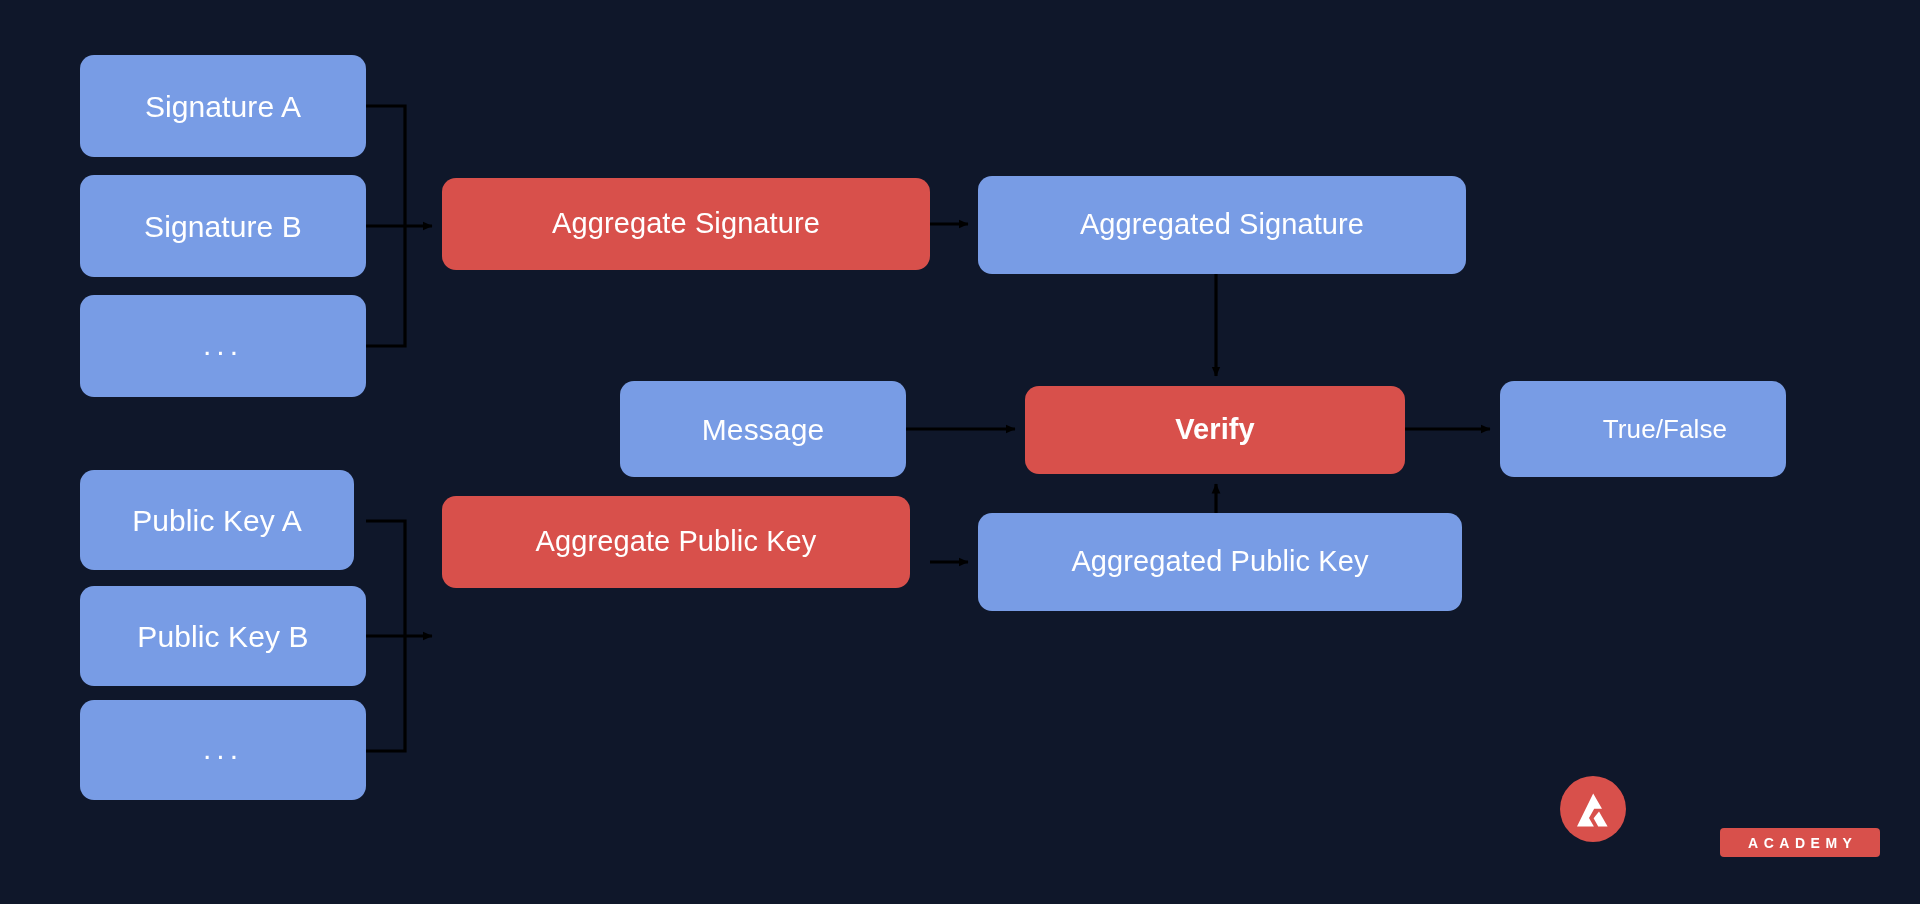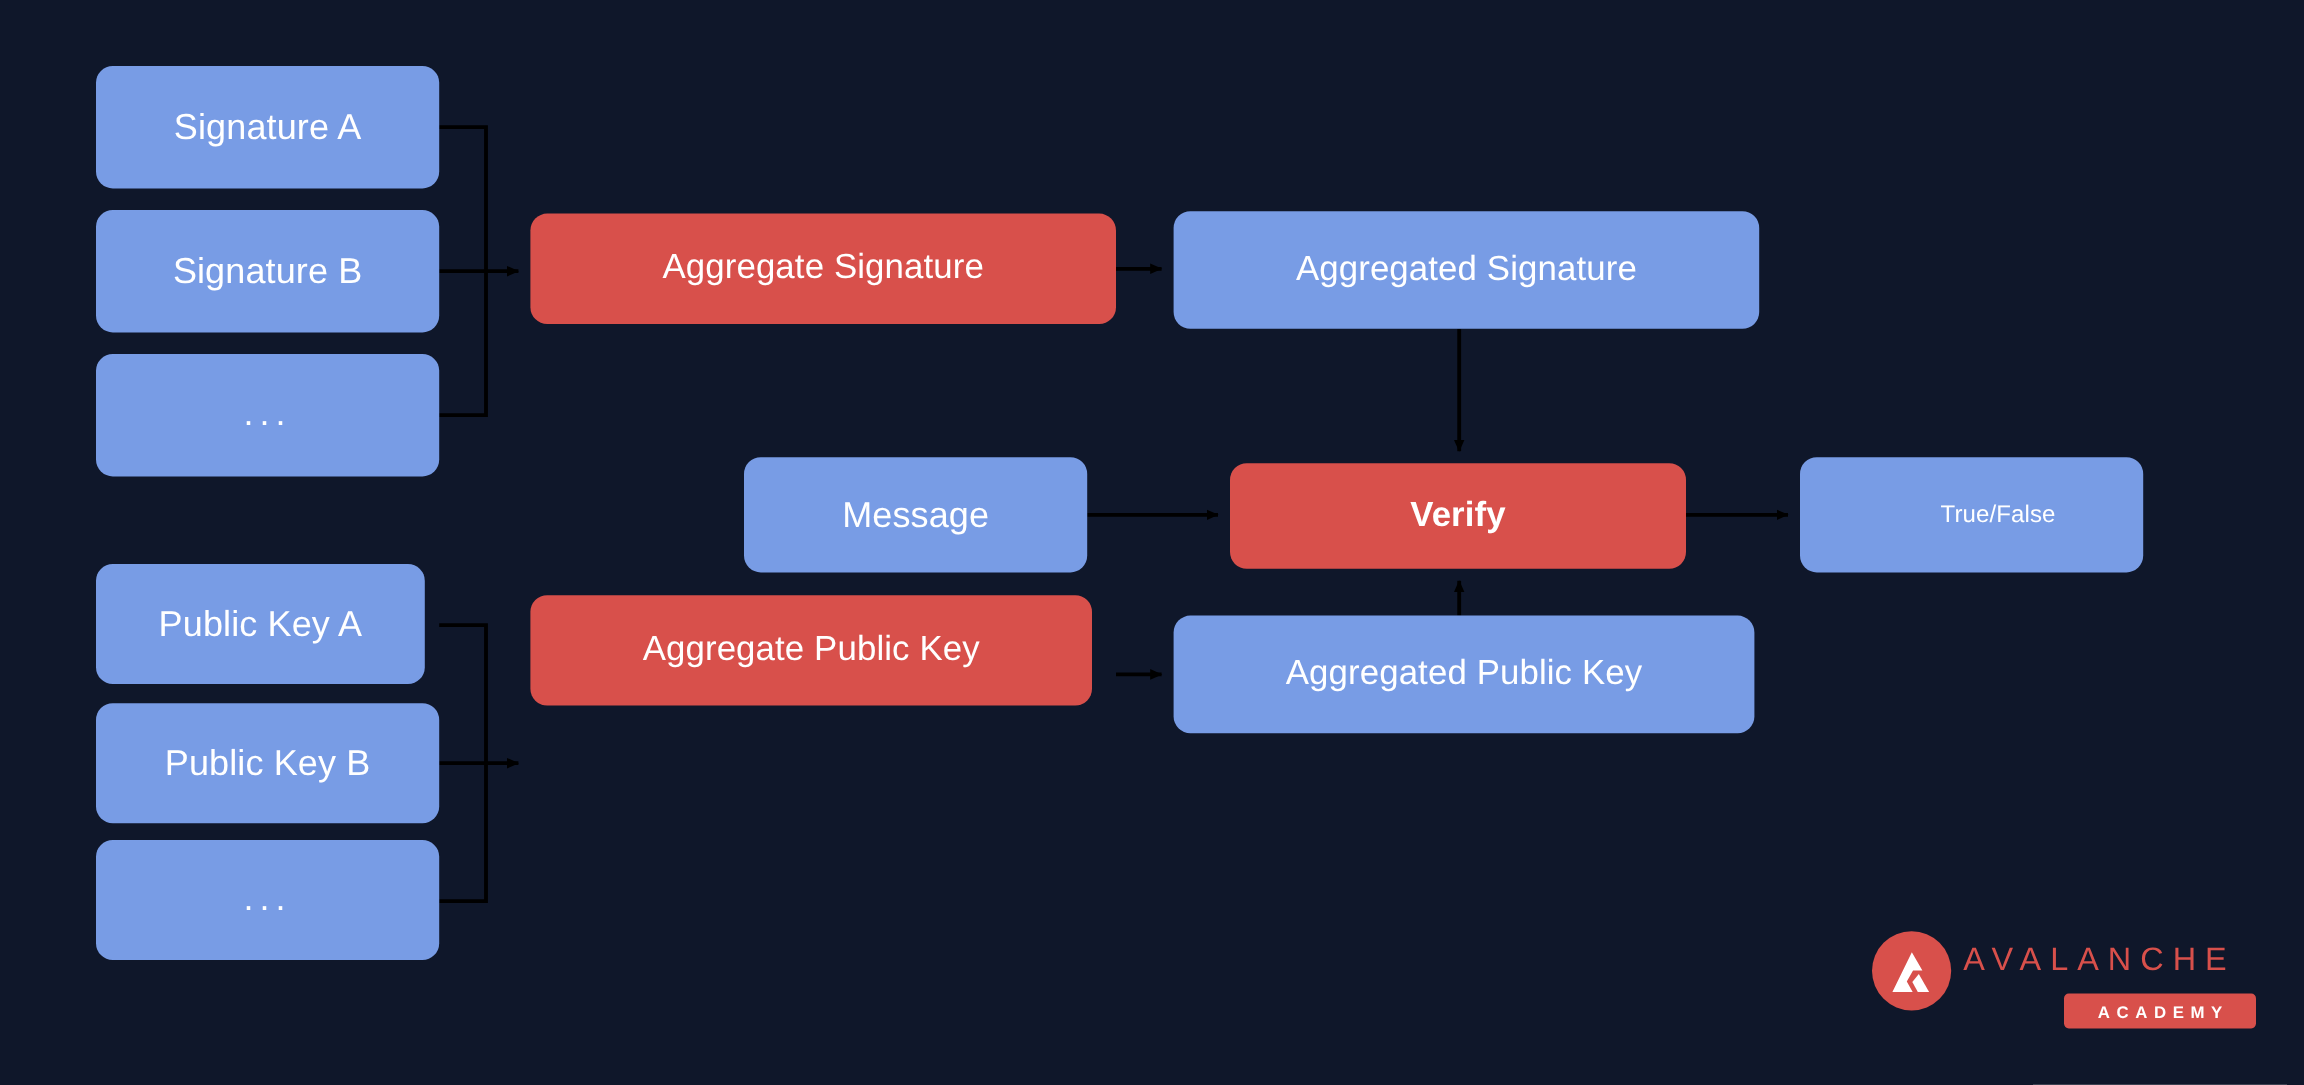--- a/index.html
+++ b/index.html
@@ -174,21 +174,21 @@
       </div>
       <div class="node blue" style="left: 978px; top: 176px; width: 488px; height: 98px; font-size: 29px;">
         <span class="label">Aggregated Signature</span>
       </div>
       <div class="node blue" style="left: 620px; top: 381px; width: 286px; height: 96px; font-size: 30px;">
         <span class="label">Message</span>
       </div>
       <div class="node red bold" style="left: 1025px; top: 386px; width: 380px; height: 88px; font-size: 29px;">
         <span class="label">Verify</span>
       </div>
-      <div class="node blue" style="left: 1500px; top: 381px; width: 286px; height: 96px; font-size: 20px; padding-left: 44px;">
+      <div class="node blue" style="left: 1500px; top: 381px; width: 286px; height: 96px; font-size: 26px; padding-left: 44px;">
         <span class="label">True/False</span>
       </div>
       <div class="node blue" style="left: 80px; top: 470px; width: 274px; height: 100px; font-size: 30px;">
         <span class="label">Public Key A</span>
       </div>
       <div class="node blue" style="left: 80px; top: 586px; width: 286px; height: 100px; font-size: 30px;">
         <span class="label">Public Key B</span>
       </div>
       <div class="node blue ellipsis" style="left: 80px; top: 700px; width: 286px; height: 100px; font-size: 30px;">
         <span class="label">...</span>
@@ -201,19 +201,18 @@
       </div>
     </div>
 
   <div id="logo">
     <div class="mark">
       <svg width="66" height="66" viewBox="0 0 66 66" aria-hidden="true">
         <path d="M33.2 17.5 L42.0 32.8 L34.2 32.8 L29.0 41.9 L33.9 50.6 L17.0 50.6 z" fill="#ffffff"></path>
         <path d="M39.0 35.6 L47.6 50.6 L38.2 50.6 L33.6 42.3 z" fill="#ffffff"></path>
       </svg>
     </div>
-    <div class="wordmark">AVALANCHE</div>
     <div class="academy-badge">
       <span class="txt">ACADEMY</span>
     </div>
   </div>
 
 </div>
 
 </body></html>

